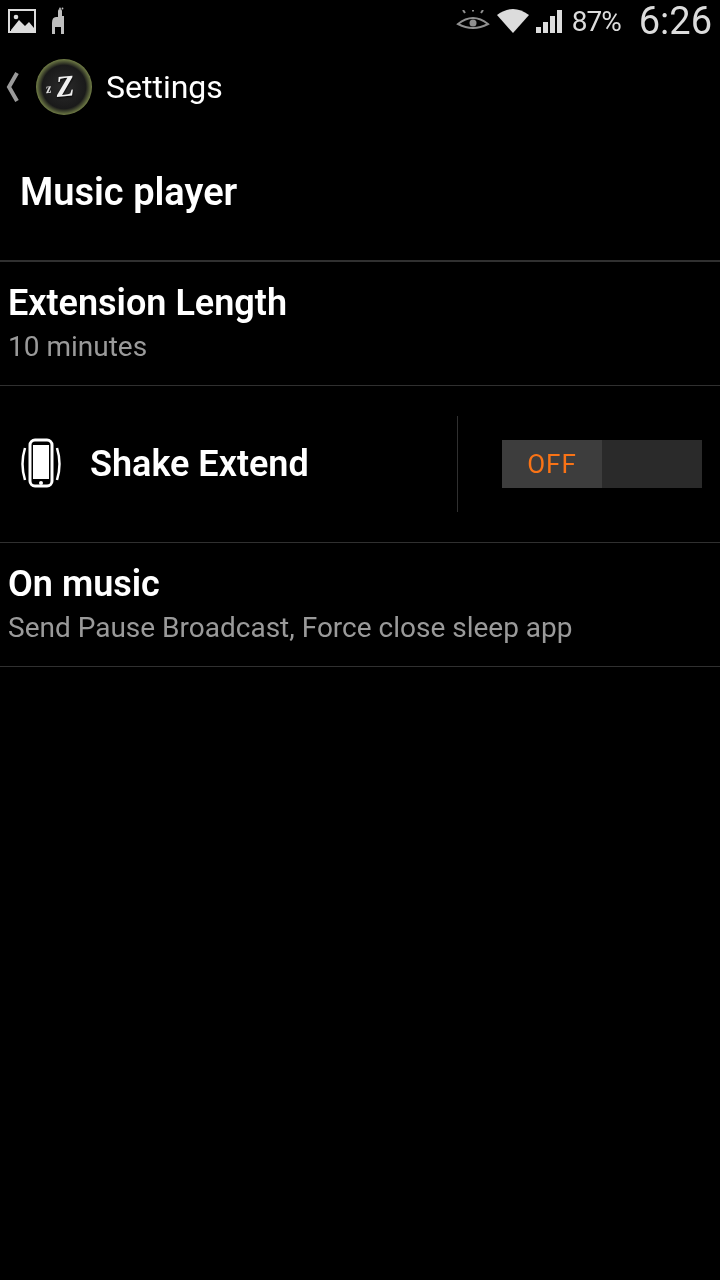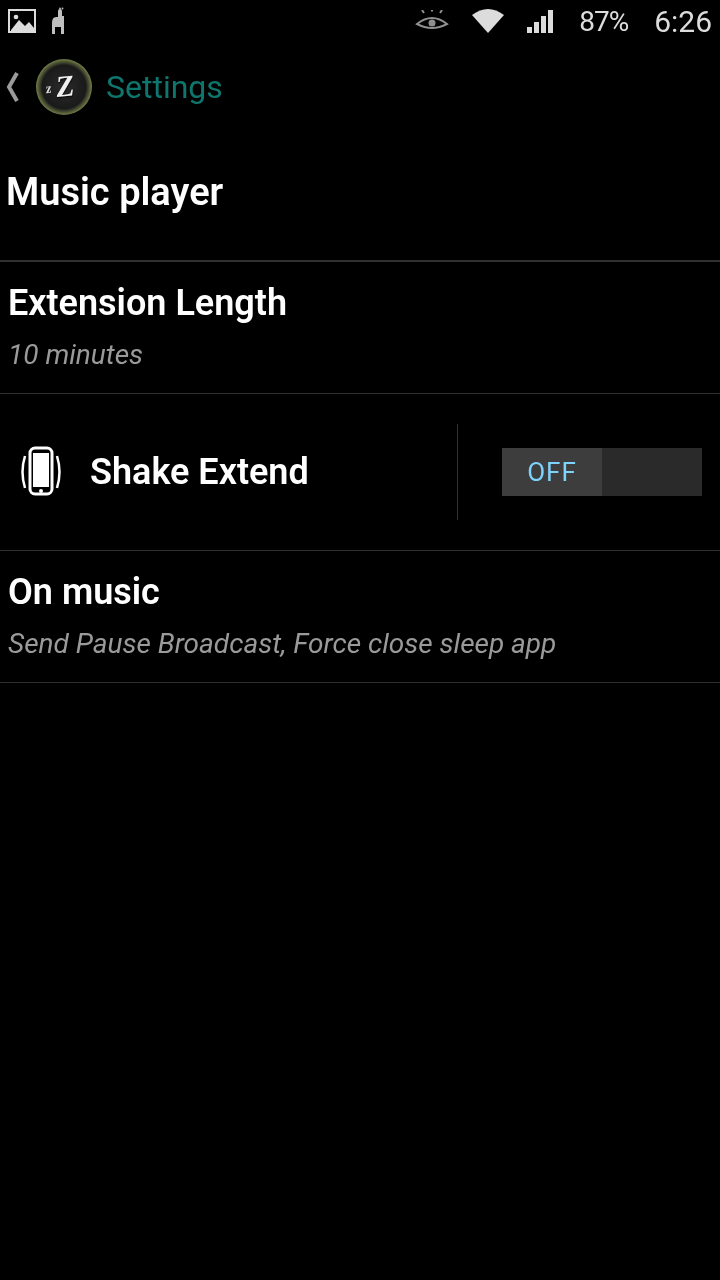--- a/index.html
+++ b/index.html
@@ -20,23 +20,23 @@
     justify-content: space-between;
     padding: 0 8px;
     color: #dcdcdc;
     font-size: 28px;
   }
   .status-left, .status-right {
     display: flex;
     align-items: center;
     gap: 10px;
   }
-  .status-right { gap: 22px; }
+  .status-right { gap: 6px; }
   .status-battery { letter-spacing: -1px; }
-  .status-time { font-size: 30px; margin-left: 4px; }
+  .status-time { font-size: 38px; margin-left: 12px; }
 
   
   .action-bar {
     height: 90px;
     display: flex;
     align-items: center;
     padding: 0 4px;
     gap: 14px;
   }
   .back-chevron svg { display:block; }
@@ -62,43 +62,42 @@
     font-style: italic;
     font-weight: bold;
     font-size: 14px;
     color:#ddd;
     left:10px; top:22px;
     transform: rotate(-8deg);
   }
   .screen-title {
     font-size: 32px;
     font-weight: 400;
-    color: #0f766e;
+    color: #ffffff;
   }
 
   
   .list {}
   .row {
     padding: 20px 8px 22px;
     border-bottom: 1px solid #303030;
   }
   .row-first-sep { border-top: 1px solid #303030; }
   .row-title {
     font-size: 36px;
     font-weight: 600;
     color: #ffffff;
   }
   .row-sub {
     font-size: 28px;
     font-weight: 400;
     color: #9a9a9a;
-    margin-top: 14px;
-    font-style: italic;
-  }
-  .row-header { padding: 38px 6px 46px; }
+    margin-top: 6px;
+  }
+  .row-header { padding: 38px 20px 46px; }
   .row-header .row-title { font-size: 38px; }
 
   
   .row-shake {
     display: flex;
     align-items: center;
     padding: 30px 18px;
     gap: 26px;
   }
   .row-shake .label-area {
@@ -122,21 +121,21 @@
     height: 48px;
     background: #2a2a2a;
     display: flex;
   }
   .toggle-knob {
     width: 50%;
     height: 100%;
     background: #3d3d3d;
     display:flex; align-items:center; justify-content:center;
     font-size: 26px;
-    color: #7dd3fc;
+    color: #f97316;
     letter-spacing: 1px;
   }
 
   
   .icon svg { display:block; }
 </style>
 </head>
 <body>
 
 <div class="status-bar">

